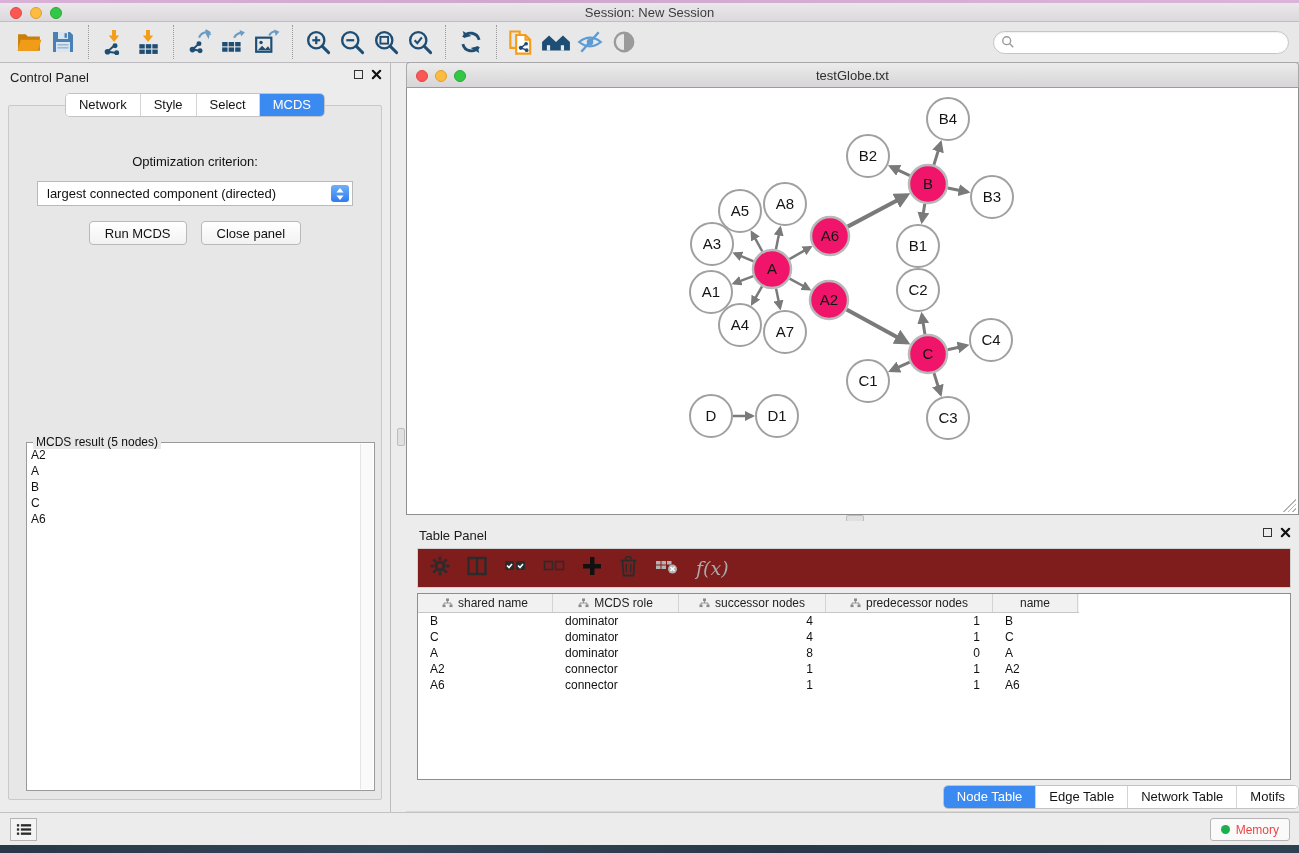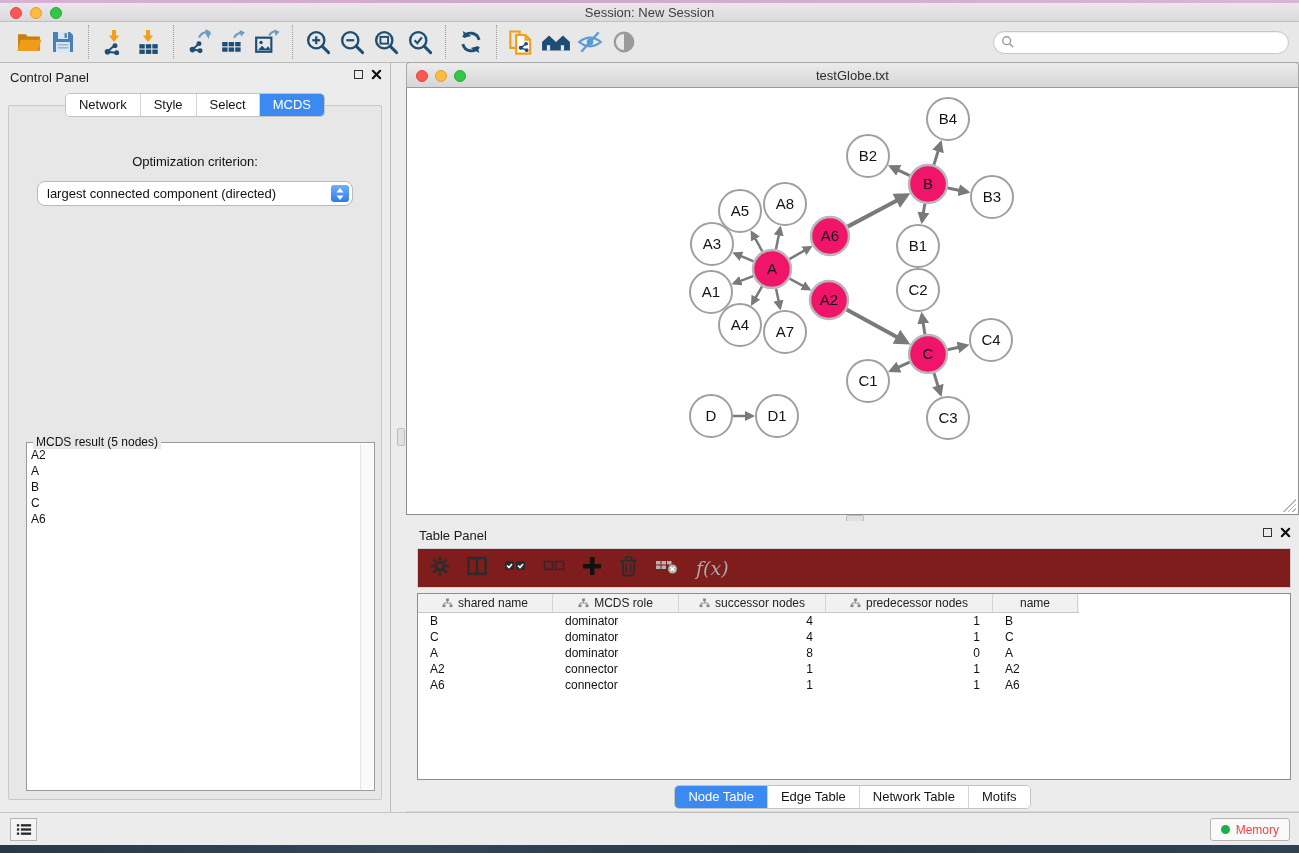--- a/index.html
+++ b/index.html
@@ -51,21 +51,21 @@
   .seg .tab { padding:3px 13px 4px; font-size:13px; background:#fff; color:#141414;
     border-right:1px solid #d4d4d4; cursor:default; }
   .seg .tab:last-child { border-right:none; }
   .seg .tab.active { background:#3a8af2; color:#fff; }
 
   .cp-body { position:absolute; left:8px; right:8px; top:42px; bottom:12px;
     background:#e7e7e7; border:1px solid #c9c9c9; border-radius:2px; }
   .opt-label { text-align:center; margin-top:48px; font-size:13px; color:#111; }
   .select-row { display:flex; justify-content:center; margin-top:12px; }
   .mac-select { width:316px; height:25px; background:#fff; border:1px solid #b9b9b9;
-    border-radius:8px; display:flex; align-items:center; position:relative; }
+    border-radius:0; display:flex; align-items:center; position:relative; }
   .mac-select .sel-text { font-size:13px; padding-left:9px; color:#111; }
   .mac-select .stepper { position:absolute; right:3px; top:3px; bottom:3px; width:18px;
     background:linear-gradient(#6fb0f7,#2f7cf0); border-radius:3px;
     display:flex; align-items:center; justify-content:center; }
   .btn-row { display:flex; justify-content:center; gap:14px; margin-top:15px; }
   .mac-btn { height:24px; padding:0 15px; font-size:13px; color:#111;
     background:linear-gradient(#ffffff,#f2f2f2); border:1px solid #b9b9b9; border-radius:4px;
     font-family:"Liberation Sans",sans-serif; }
 
   .mcds-fieldset { position:absolute; left:6px; right:6px; top:336px; bottom:8px;
@@ -108,21 +108,21 @@
   .tp-table { position:absolute; left:11px; right:8px; top:72px; bottom:32px;
     background:#fff; border:1px solid #8e8e8e; overflow:hidden; }
   .t-head { display:flex; height:19px; background:#f2f1f2; border-bottom:1px solid #c6c6c6; width:661px; }
   .th { display:flex; align-items:center; justify-content:center; gap:5px; font-size:12px;
     color:#222; border-right:1px solid #d4d4d4; height:100%; }
   .t-row { display:flex; height:16px; align-items:center; }
   .td { font-size:12px; color:#111; white-space:nowrap; overflow:hidden; }
   .td.left { padding-left:12px; }
   .td.right { text-align:right; padding-right:13px; }
 
-  .tp-tabs { position:absolute; left:0; right:0; bottom:3px; display:flex; justify-content:center; }
+  .tp-tabs { position:absolute; left:0; right:0; bottom:3px; display:flex; justify-content:flex-end; }
   .tp-strip { position:absolute; left:0; right:0; bottom:0; height:27px; border-bottom:1px solid #d8d8d8; }
 
   
   .status-bar { position:absolute; left:0; right:0; bottom:8px; height:33px;
     background:#ececec; border-top:1px solid #c2c2c2; }
   .list-btn { position:absolute; left:10px; top:5px; width:27px; height:23px;
     background:#f4f4f4; border:1px solid #b5b5b5; display:flex; align-items:center; justify-content:center; }
   .memory-btn { position:absolute; right:9px; top:5px; height:23px; padding:0 10px;
     background:#fafafa; border:1px solid #b5b5b5; border-radius:3px;
     display:flex; align-items:center; gap:6px; }
@@ -334,20 +334,24 @@
       <div class="select-row">
         <div class="mac-select">
           <span class="sel-text">largest connected component (directed)</span>
           <span class="stepper">
             <svg width="10" height="14" viewBox="0 0 10 14">
                 <path d="M5 1l3.6 4.4H1.4z" fill="#fff"></path>
                 <path d="M5 13L1.4 8.6h7.2z" fill="#fff"></path>
               </svg>
           </span>
         </div>
+      </div>
+      <div class="btn-row">
+        <button class="mac-btn">Run MCDS</button>
+        <button class="mac-btn">Close panel</button>
       </div>
       <div class="mcds-fieldset">
         <div class="mcds-legend">MCDS result (5 nodes)</div>
         <div class="mcds-list" id="mcds-list">
             <div class="mcds-item">A2</div>
             <div class="mcds-item">A</div>
             <div class="mcds-item">B</div>
             <div class="mcds-item">C</div>
             <div class="mcds-item">A6</div>
           </div>

